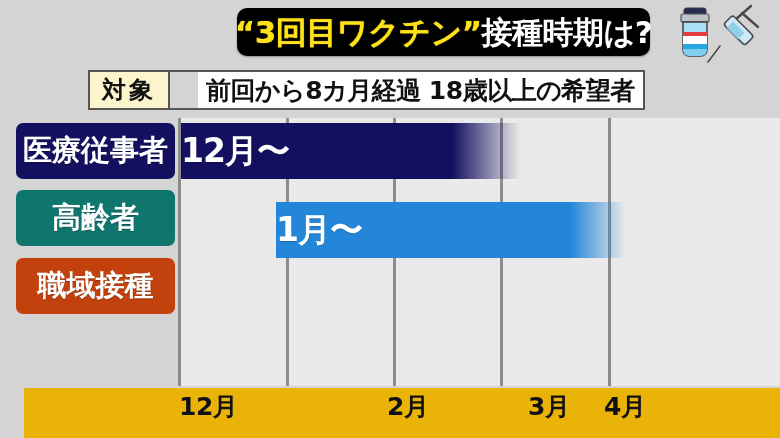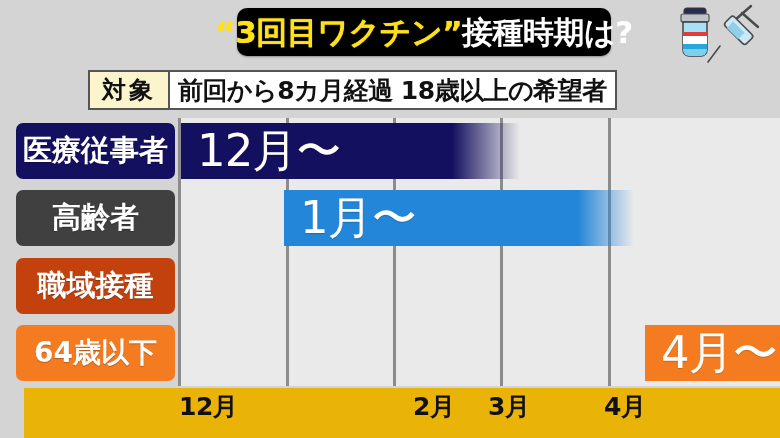--- a/index.html
+++ b/index.html
@@ -14,21 +14,21 @@
     font-family: "DejaVu Sans", "Liberation Sans", sans-serif;
     position: relative;
     -webkit-font-smoothing: antialiased;
   }
 
   
   #title-bar {
     position: absolute;
     left: 237px;
     top: 8px;
-    width: 374px;
+    width: 413px;
     height: 48px;
     background: #000000;
     border-radius: 10px;
     display: flex;
     align-items: center;
     justify-content: center;
     box-shadow: 0 1px 2px rgba(0,0,0,0.35);
   }
   #title-text {
     font-size: 31px;
@@ -57,20 +57,21 @@
   
   #subtitle-row {
     position: absolute;
     left: 88px;
     top: 70px;
     height: 40px;
     display: flex;
     align-items: stretch;
     border: 2px solid #555555;
     box-sizing: border-box;
+    gap: 28px;
   }
   #subtitle-label {
     background: #fbf4cd;
     color: #111111;
     font-size: 24px;
     font-weight: bold;
     display: flex;
     align-items: center;
     justify-content: center;
     padding: 0 12px;
@@ -141,23 +142,23 @@
   .bar {
     position: absolute;
     top: 0;
     height: 56px;
     display: flex;
     align-items: center;
     box-sizing: border-box;
   }
   .bar-text {
     color: #ffffff;
-    font-size: 45px;
-    font-weight: normal;
-    padding-left: 16px;
+    font-size: 33px;
+    font-weight: bold;
+    padding-left: 0;
     white-space: nowrap;
     letter-spacing: -1px;
     text-shadow: 0 1px 1px rgba(0,0,0,0.18);
   }
 
   
   #axis {
     position: absolute;
     left: 0;
     top: 388px;
@@ -221,36 +222,30 @@
   <div class="gridline" style="left:608px"></div>
 
   <div class="row" style="top:5px">
     <div class="row-label" style="background:#141060">医療従事者</div>
     <div class="bar" style="left:181px; width:339px; background:linear-gradient(to right, #141060 0%, #141060 80%, rgba(20,16,96,0) 100%);">
       <span class="bar-text">12月〜</span>
     </div>
   </div>
 
   <div class="row" style="top:72px">
-    <div class="row-label" style="background:#404040">高齢者</div>
-    <div class="bar" style="left:284px; width:350px; background:linear-gradient(to right, #2486d8 0%, #2486d8 84%, rgba(36,134,216,0) 100%);">
+    <div class="row-label" style="background:#0f766e">高齢者</div>
+    <div class="bar" style="left:276px; width:350px; background:linear-gradient(to right, #2486d8 0%, #2486d8 84%, rgba(36,134,216,0) 100%);margin-top:12px;">
       <span class="bar-text">1月〜</span>
     </div>
   </div>
 
   <div class="row" style="top:140px">
     <div class="row-label" style="background:#c2410c">職域接種</div>
   </div>
 
-  <div class="row" style="top:207px">
-    <div class="row-label small-mix" style="background:#f47b20">64歳以下</div>
-    <div class="bar" style="left:645px; width:135px; background:#f47b20;">
-      <span class="bar-text">4月〜</span>
-    </div>
-  </div>
 </div>
 
 <div id="axis">
   <span class="axis-tick-label" style="left:155px">12月</span>
-  <span class="axis-tick-label" style="left:389px">2月</span>
-  <span class="axis-tick-label" style="left:464px">3月</span>
+  <span class="axis-tick-label" style="left:363px">2月</span>
+  <span class="axis-tick-label" style="left:504px">3月</span>
   <span class="axis-tick-label" style="left:580px">4月</span>
 </div>
 
 </body></html>

